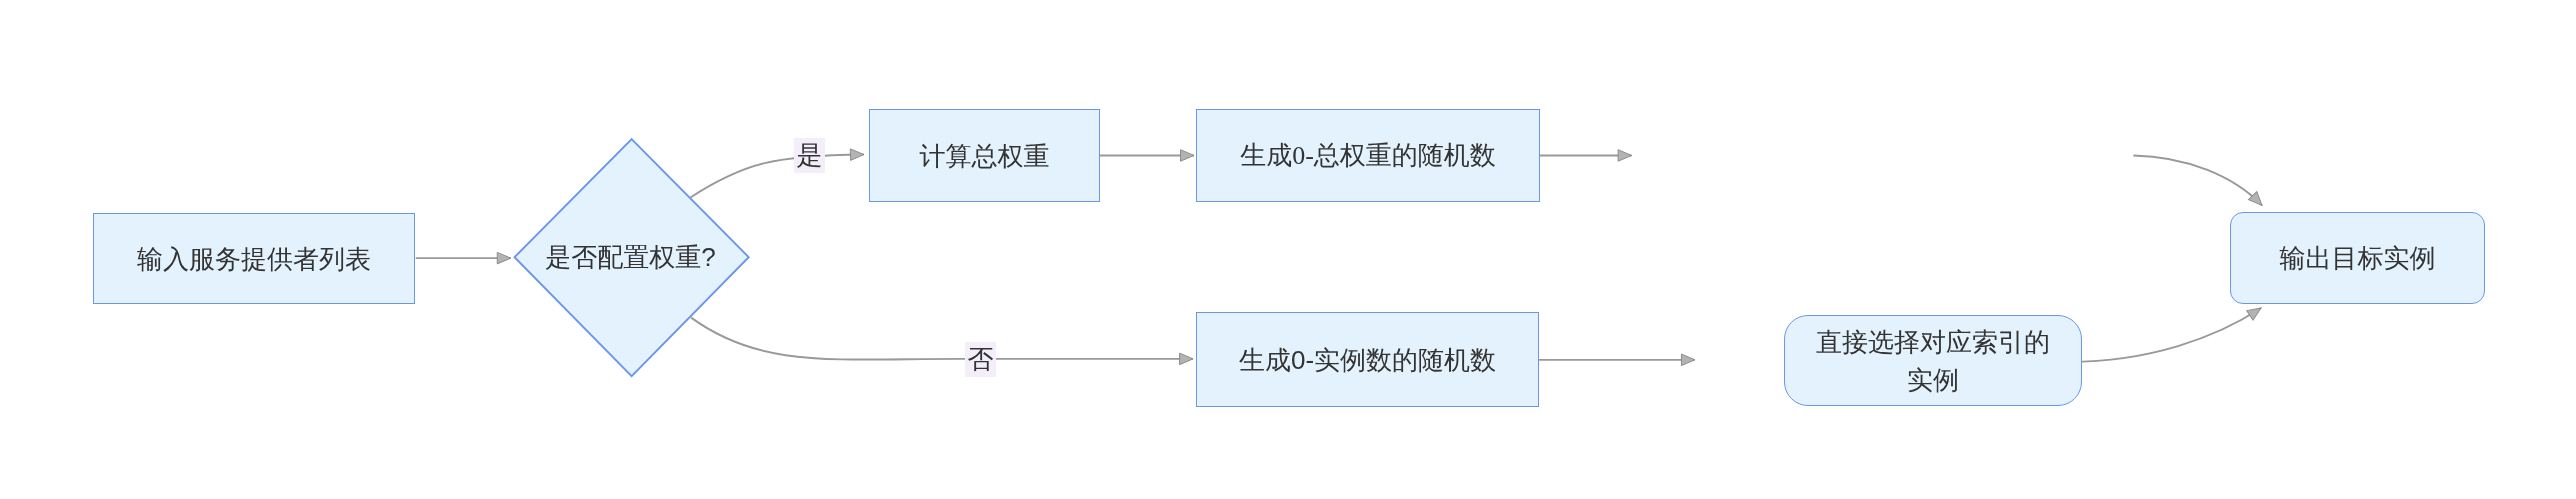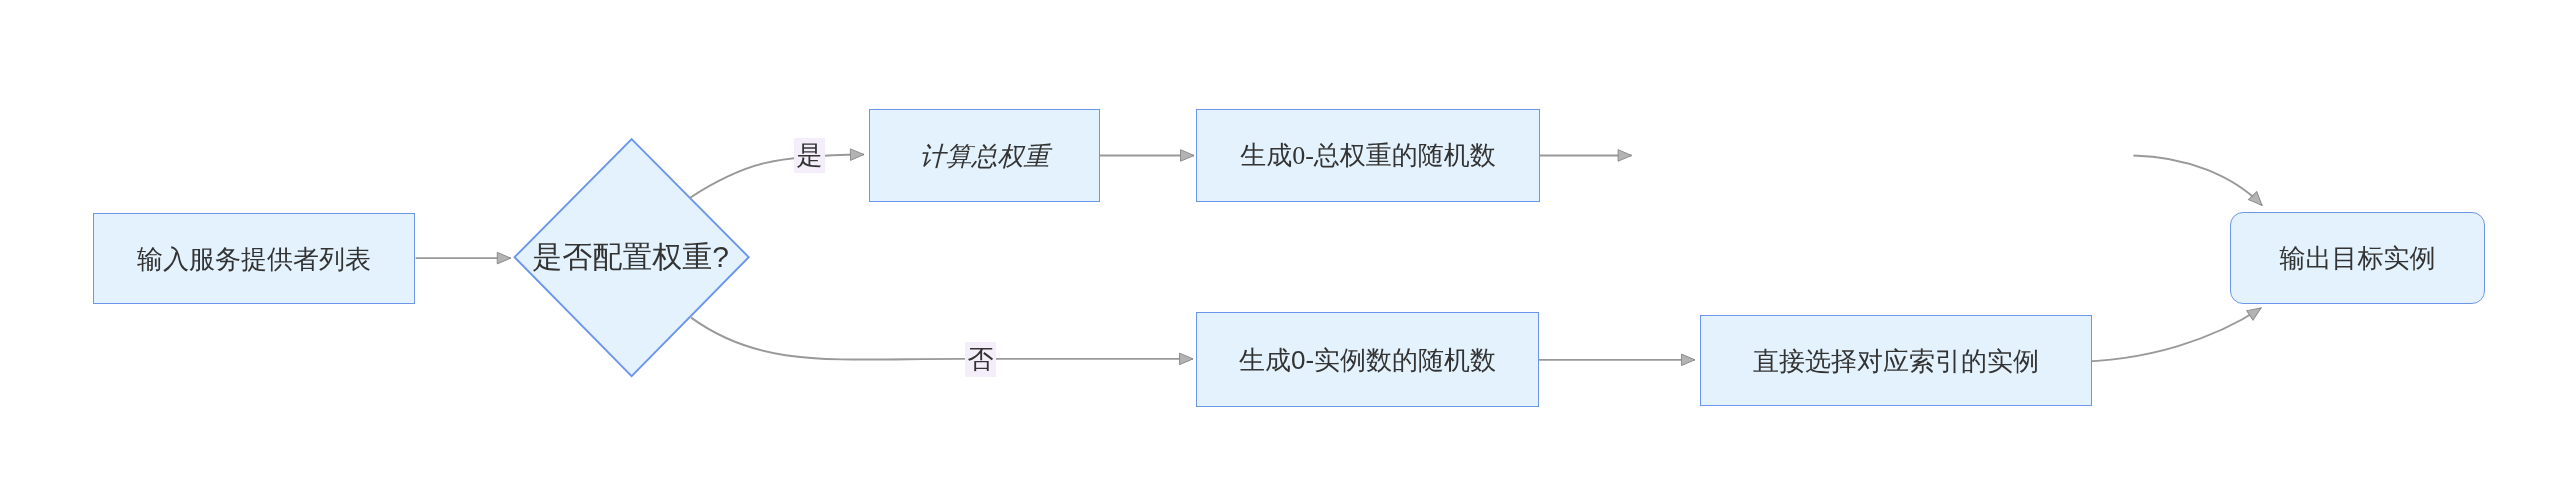--- a/index.html
+++ b/index.html
@@ -54,21 +54,21 @@
   .node .node-label {
     display: block;
     padding: 0 19px;
   }
   .diamond-label {
     position: absolute;
     display: flex;
     align-items: center;
     justify-content: center;
     text-align: center;
-    font-size: 30px;
+    font-size: 26px;
     color: var(--text-color, #333333);
   }
   .edge-label {
     position: absolute;
     background: var(--label-bg, #f3eefa);
     color: var(--text-color, #333333);
     font-size: 26px;
     line-height: 35px;
     padding: 0 1.9px;
     text-align: center;
@@ -99,34 +99,34 @@
   </svg>
 
   <div class="node" style="left:93px; top:213px; width:322px; height:91px;">
     <span class="node-label">输入服务提供者列表</span>
   </div>
 
   <div class="diamond-label" style="left:523px; top:238px; width:215px; height:38px;">
     <span>是否配置权重?</span>
   </div>
 
-  <div class="node" style="left:869px; top:109px; width:231px; height:93px;font-style:italic;">
+  <div class="node" style="left:869px; top:109px; width:231px; height:93px;">
     <span class="node-label">计算总权重</span>
   </div>
 
   <div class="node" style="left:1196px; top:109px; width:344px; height:93px;font-family:Liberation Serif, serif;">
     <span class="node-label">生成0-总权重的随机数</span>
   </div>
 
 
   <div class="node" style="left:1196px; top:312px; width:343px; height:95px;">
     <span class="node-label">生成0-实例数的随机数</span>
   </div>
 
-  <div class="node" style="left:1700px; top:315px; width:392px; height:91px;">
+  <div class="node" style="left:1784px; top:315px; width:298px; height:91px;border-radius:24px;">
     <span class="node-label">直接选择对应索引的实例</span>
   </div>
 
   <div class="node" style="left:2230px; top:212px; width:255px; height:92px;border-radius:13px;">
     <span class="node-label">输出目标实例</span>
   </div>
 
   <div class="edge-label" style="left:794px; top:138px; min-width:27px;">是</div>
 
   <div class="edge-label" style="left:965px; top:342px; min-width:27px;">否</div>

